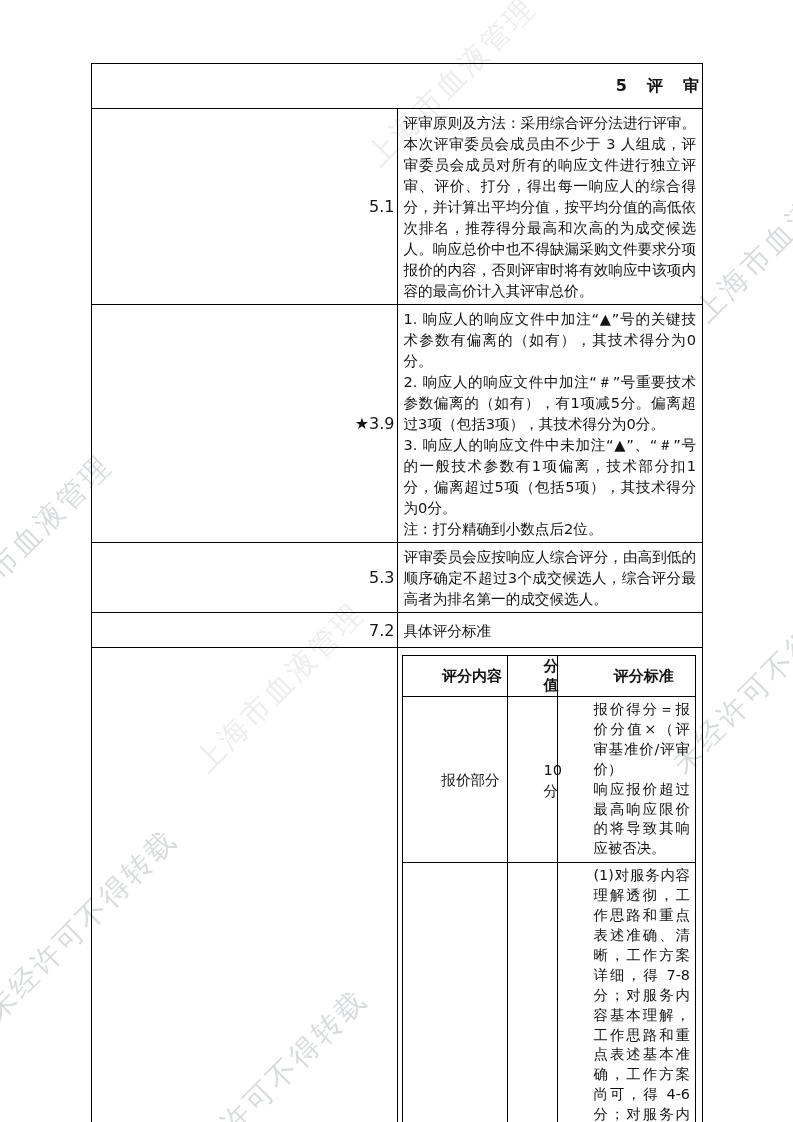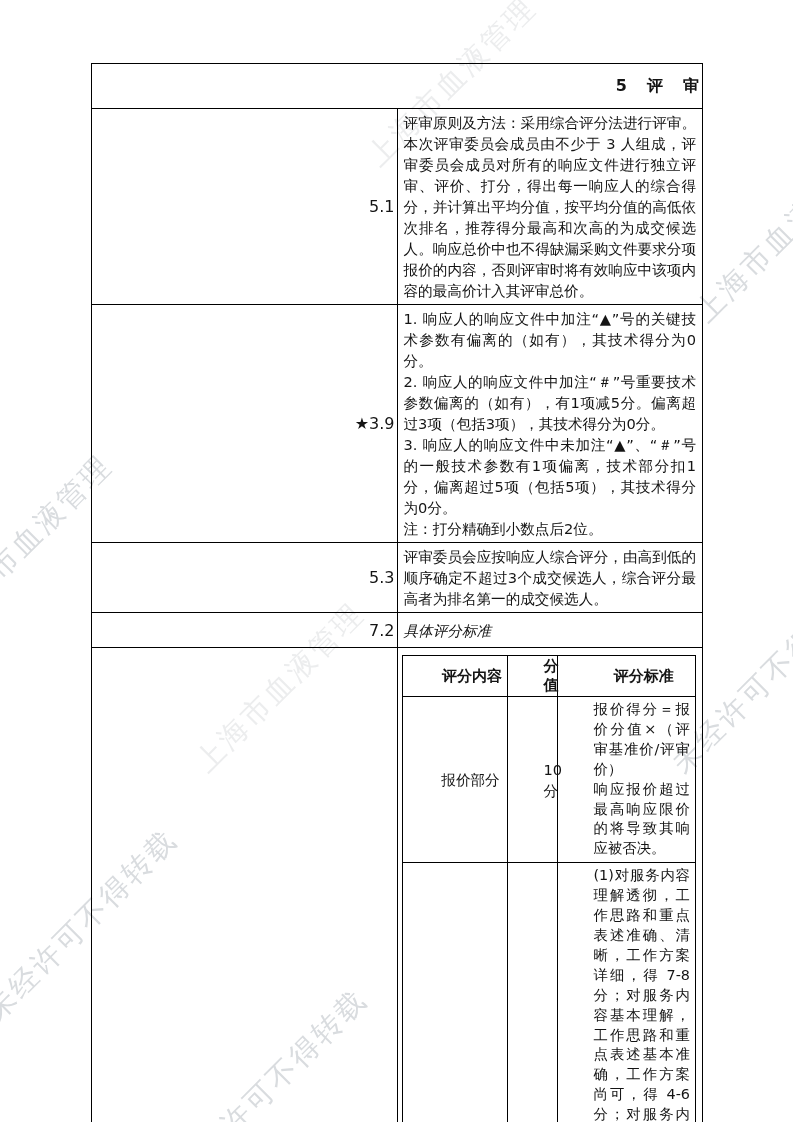--- a/index.html
+++ b/index.html
@@ -62,21 +62,21 @@
     font-size:14.6px;
     line-height:21px;
     padding:3px 6px;
     text-align:justify;
     white-space:pre-wrap;
   }
   tr.r51 td { height:108px; }
   tr.r52 td { height:155px; }
   tr.r53 td { height:45px; }
   tr.r54 td { height:28px; }
-  tr.r54 td.content { white-space:normal;font-style:italic; }
+  tr.r54 td.content { white-space:normal; }
 
   
   td.innerwrap { padding:7px 6px 9px 4px; vertical-align:top; }
   table.inner {
     width:100%;
     border-collapse:collapse;
     table-layout:fixed;
   }
   table.inner td {
     border:1.5px solid #000;

